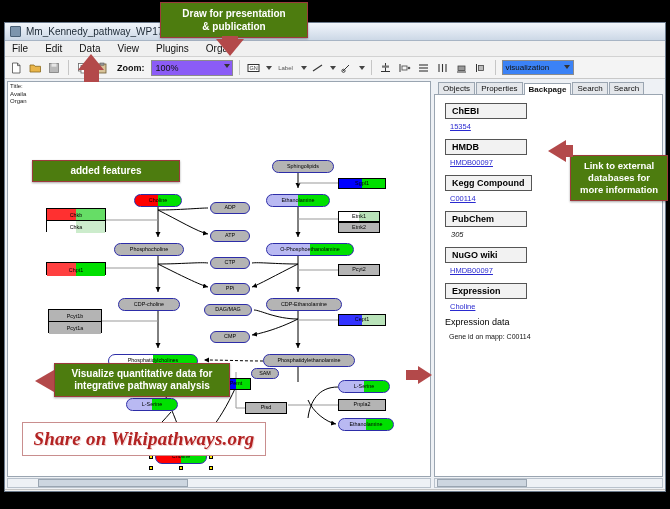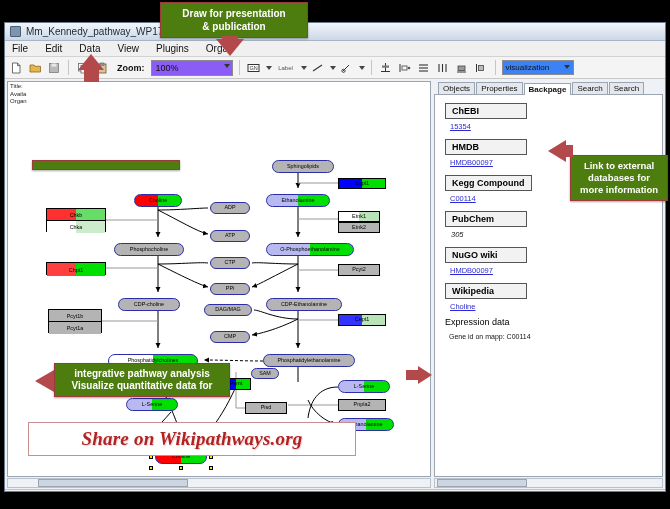--- a/index.html
+++ b/index.html
@@ -447,29 +447,30 @@
             <div style="height: 12px; background: rgb(180, 180, 180);">
               <span>Pcyt1b</span>
             </div>
             <div style="height: 12px; background: rgb(180, 180, 180);">
               <span>Pcyt1a</span>
             </div>
           </div>
         </div>
 
       <div class="callout" style="left:24px;top:78px;width:148px;">
+        <div>added features</div>
       </div>
 
       <div class="callout" style="left:46px;top:281px;width:176px;">
+        <div>Visualize quantitative data  for</div>
         <div>integrative pathway analysis</div>
-        <div>Visualize quantitative data  for</div>
       </div>
       <div style="position:absolute;left:27px;top:288px;width:0;height:0;border-top:11px solid transparent;border-bottom:11px solid transparent;border-right:19px solid #b3494a;z-index:41;"></div>
 
-      <div class="share-box" style="left:20px;top:340px;width:328px;height:34px;">
+      <div class="share-box" style="left:14px;top:340px;width:244px;height:34px;">
         <span>Share on Wikipathways.org</span>
       </div>
     </div>
 
     <div class="side-wrap">
       <div class="tabs">
         <div class="tab">Objects</div>
         <div class="tab">Properties</div>
         <div class="tab active">Backpage</div>
         <div class="tab">Search</div>
@@ -491,21 +492,21 @@
         </div>
         <div class="db-block">
           <div class="db-head">PubChem</div>
           <span class="db-plain">305</span>
         </div>
         <div class="db-block">
           <div class="db-head">NuGO wiki</div>
           <a class="db-link" href="#">HMDB00097</a>
         </div>
         <div class="db-block">
-          <div class="db-head">Wikipedia</div>
+          <div class="db-head">Expression</div>
           <a class="db-link" href="#">Choline</a>
         </div>
 
         <div class="expr-title">Expression data</div>
         <div class="gene-id">Gene id on mapp: C00114</div>
       </div>
     </div>
   </div>
 
   <div style="display:flex;align-items:center;padding:0 2px;gap:3px;height:12px;">

